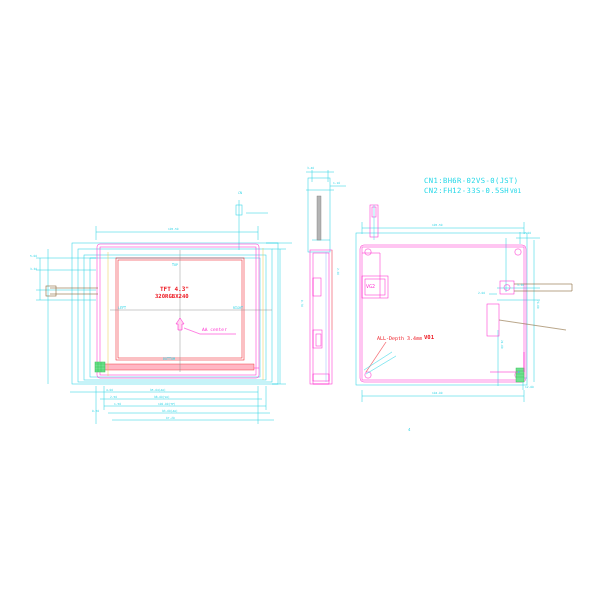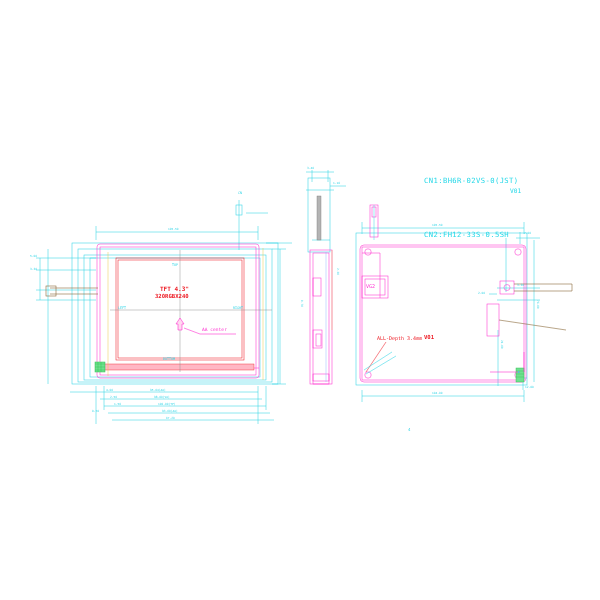--- a/index.html
+++ b/index.html
@@ -175,21 +175,21 @@
     </g>
 
     <g stroke="#ff2fd0" stroke-width="0.6">
       <path d="M490 372 L520 372" marker-end="url(#ar)"></path>
       <path d="M524 352 L524 372"></path>
     </g>
   </g>
 </svg>
 
 <div class="lbl cn-title" style="left:424px;top:177px;">CN1:BH6R-02VS-0(JST)</div>
-<div class="lbl cn-title" style="left:424px;top:187px;margin-top:44px;">CN2:FH12-33S-0.5SH</div>
+<div class="lbl cn-title" style="left:424px;top:187px;">CN2:FH12-33S-0.5SH</div>
 <div class="lbl cn-v" style="left:510px;top:188px;">V01</div>
 
 <div class="lbl red" style="left:160px;top:286px;font-size:6px;">TFT 4.3"</div>
 <div class="lbl red" style="left:155px;top:294px;font-size:5.6px;">320RGBX240</div>
 <div class="lbl magenta" style="left:202px;top:328px;font-size:4.6px;">AA center</div>
 
 <div class="lbl cyan tiny" style="left:172px;top:264px;">TOP</div>
 <div class="lbl cyan tiny" style="left:118px;top:307px;">LEFT</div>
 <div class="lbl cyan tiny" style="left:233px;top:307px;">RIGHT</div>
 <div class="lbl cyan tiny" style="left:163px;top:358px;">BOTTOM</div>

